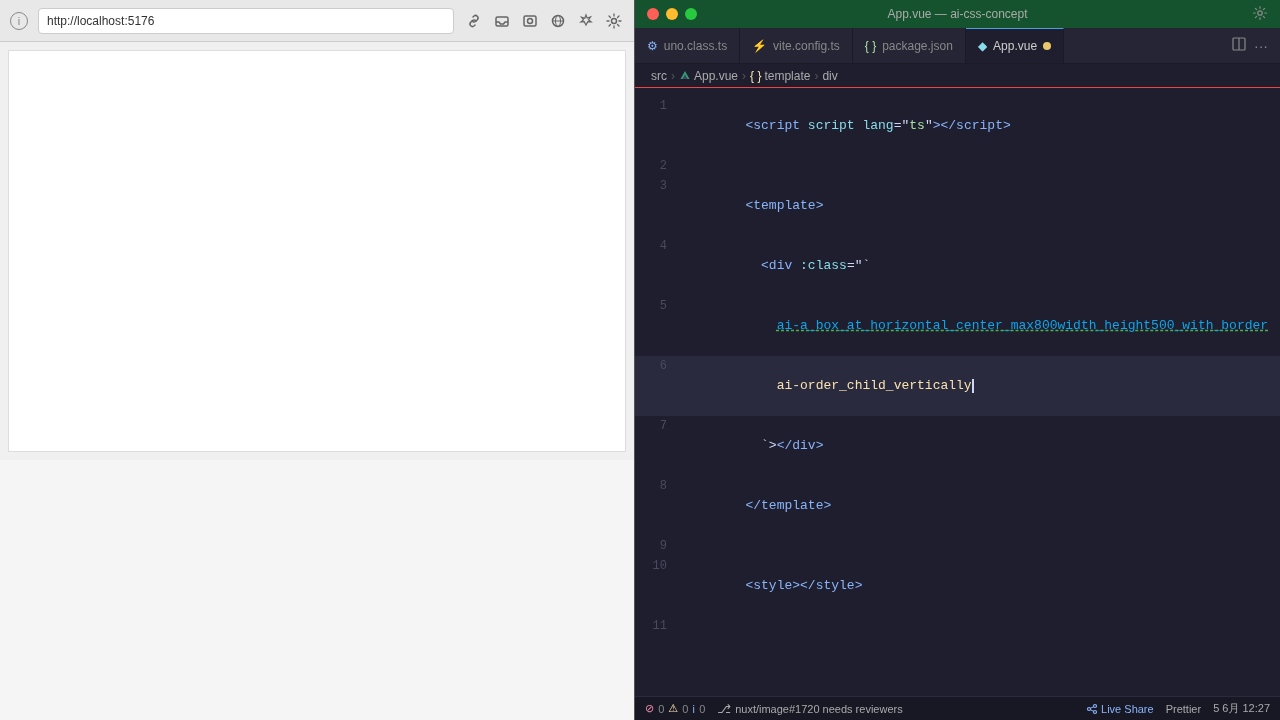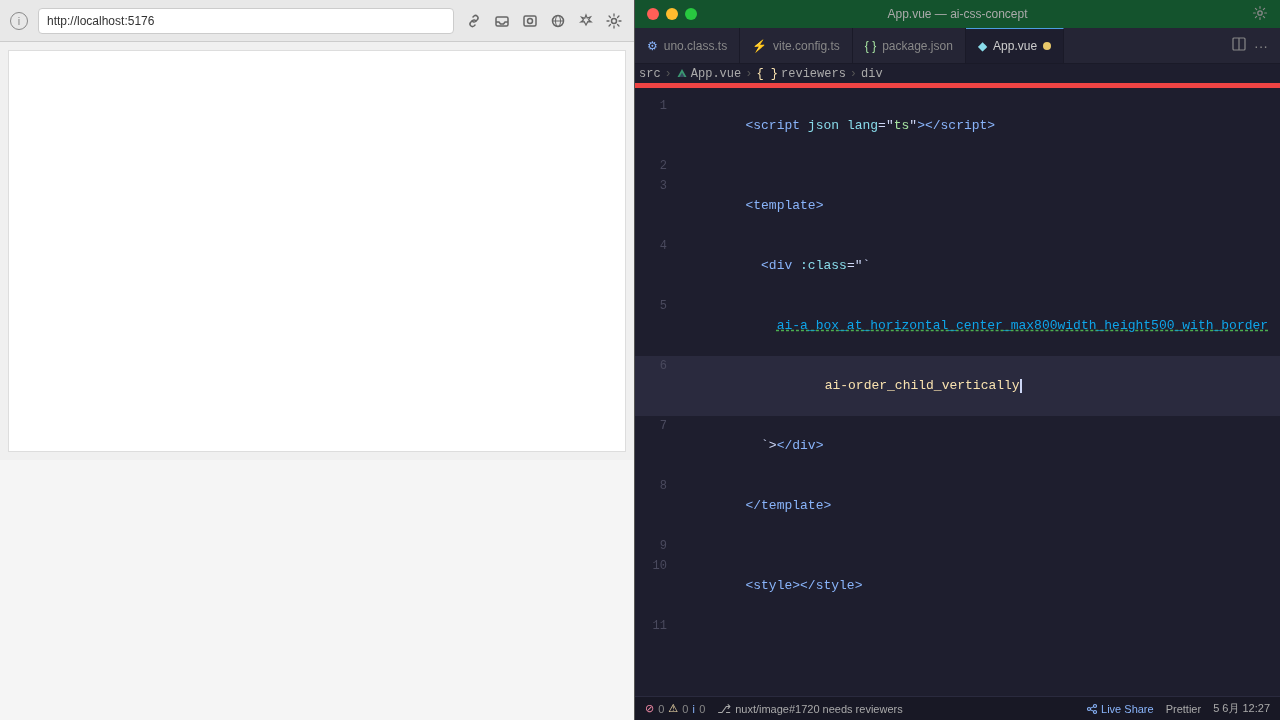--- a/index.html
+++ b/index.html
@@ -195,26 +195,25 @@
       color: #888;
       font-size: 14px;
     }
 
     
     .editor-breadcrumb {
       height: 24px;
       background: #1e1e2e;
       display: flex;
       align-items: center;
-      padding: 0 4px;
+      padding: 0 16px;
       gap: 4px;
       font-size: 12px;
       color: #888;
-      border-bottom: 5px solid #ef4444;
-      font-family: Liberation Mono, monospace;
+      border-bottom: 1px solid #ef4444;
     }
 
     .breadcrumb-sep {
       color: #555;
     }
 
     
     .editor-code {
       flex: 1;
       background: #1e1e2e;
@@ -246,21 +245,21 @@
       line-height: 20px;
       white-space: pre;
     }
 
     
     .c-tag      { color: #89b4fa; }
     .c-attr     { color: #89dceb; }
     .c-string   { color: #a6e3a1; }
     .c-punct    { color: #cdd6f4; }
     .c-text     { color: #cdd6f4; }
-    .c-classval { color: #f9e2af; margin-left: 48px; }
+    .c-classval { color: #f9e2af; }
     .c-green-underline {
       color: #0ea5e9;
       text-decoration: underline;
       text-decoration-color: #4caf50;
       text-decoration-style: dashed;
     }
 
     
     .code-line.active-line {
       background: #2a2a3e;
@@ -465,35 +464,35 @@
       <svg width="12" height="12" viewBox="0 0 12 12" fill="none">
         <path d="M6 1L10.5 9H1.5L6 1z" fill="#42b883" opacity="0.8"></path>
         <path d="M6 4.5L8.5 9H3.5L6 4.5z" fill="#35495e"></path>
       </svg>
       <span>App.vue</span>
     </span>
     <span class="breadcrumb-sep">›</span>
 
     <span style="cursor:pointer;display:flex;align-items:center;gap:3px;color:#aaa;">
       <span style="color:#f9e2af;">{ }</span>
-      <span>reviewers</span>
+      <span>template</span>
     </span>
     <span class="breadcrumb-sep">›</span>
 
     <span style="cursor:pointer;color:#aaa;">
       <span>div</span>
     </span>
   </div>
 
   <div class="editor-code">
 
     <div class="code-line">
       <span class="line-number">1</span>
       <span class="line-content">
-        <span class="c-tag">&lt;script</span><span class="c-text"> </span><span class="c-attr">json</span><span class="c-text"> </span><span class="c-attr">lang</span><span class="c-punct">="</span><span class="c-string">ts</span><span class="c-punct">"</span><span class="c-tag">&gt;&lt;/script&gt;</span>
+        <span class="c-tag">&lt;script</span><span class="c-text"> </span><span class="c-attr">script</span><span class="c-text"> </span><span class="c-attr">lang</span><span class="c-punct">="</span><span class="c-string">ts</span><span class="c-punct">"</span><span class="c-tag">&gt;&lt;/script&gt;</span>
       </span>
     </div>
 
     <div class="code-line">
       <span class="line-number">2</span>
       <span class="line-content"> </span>
     </div>
 
     <div class="code-line">
       <span class="line-number">3</span>

